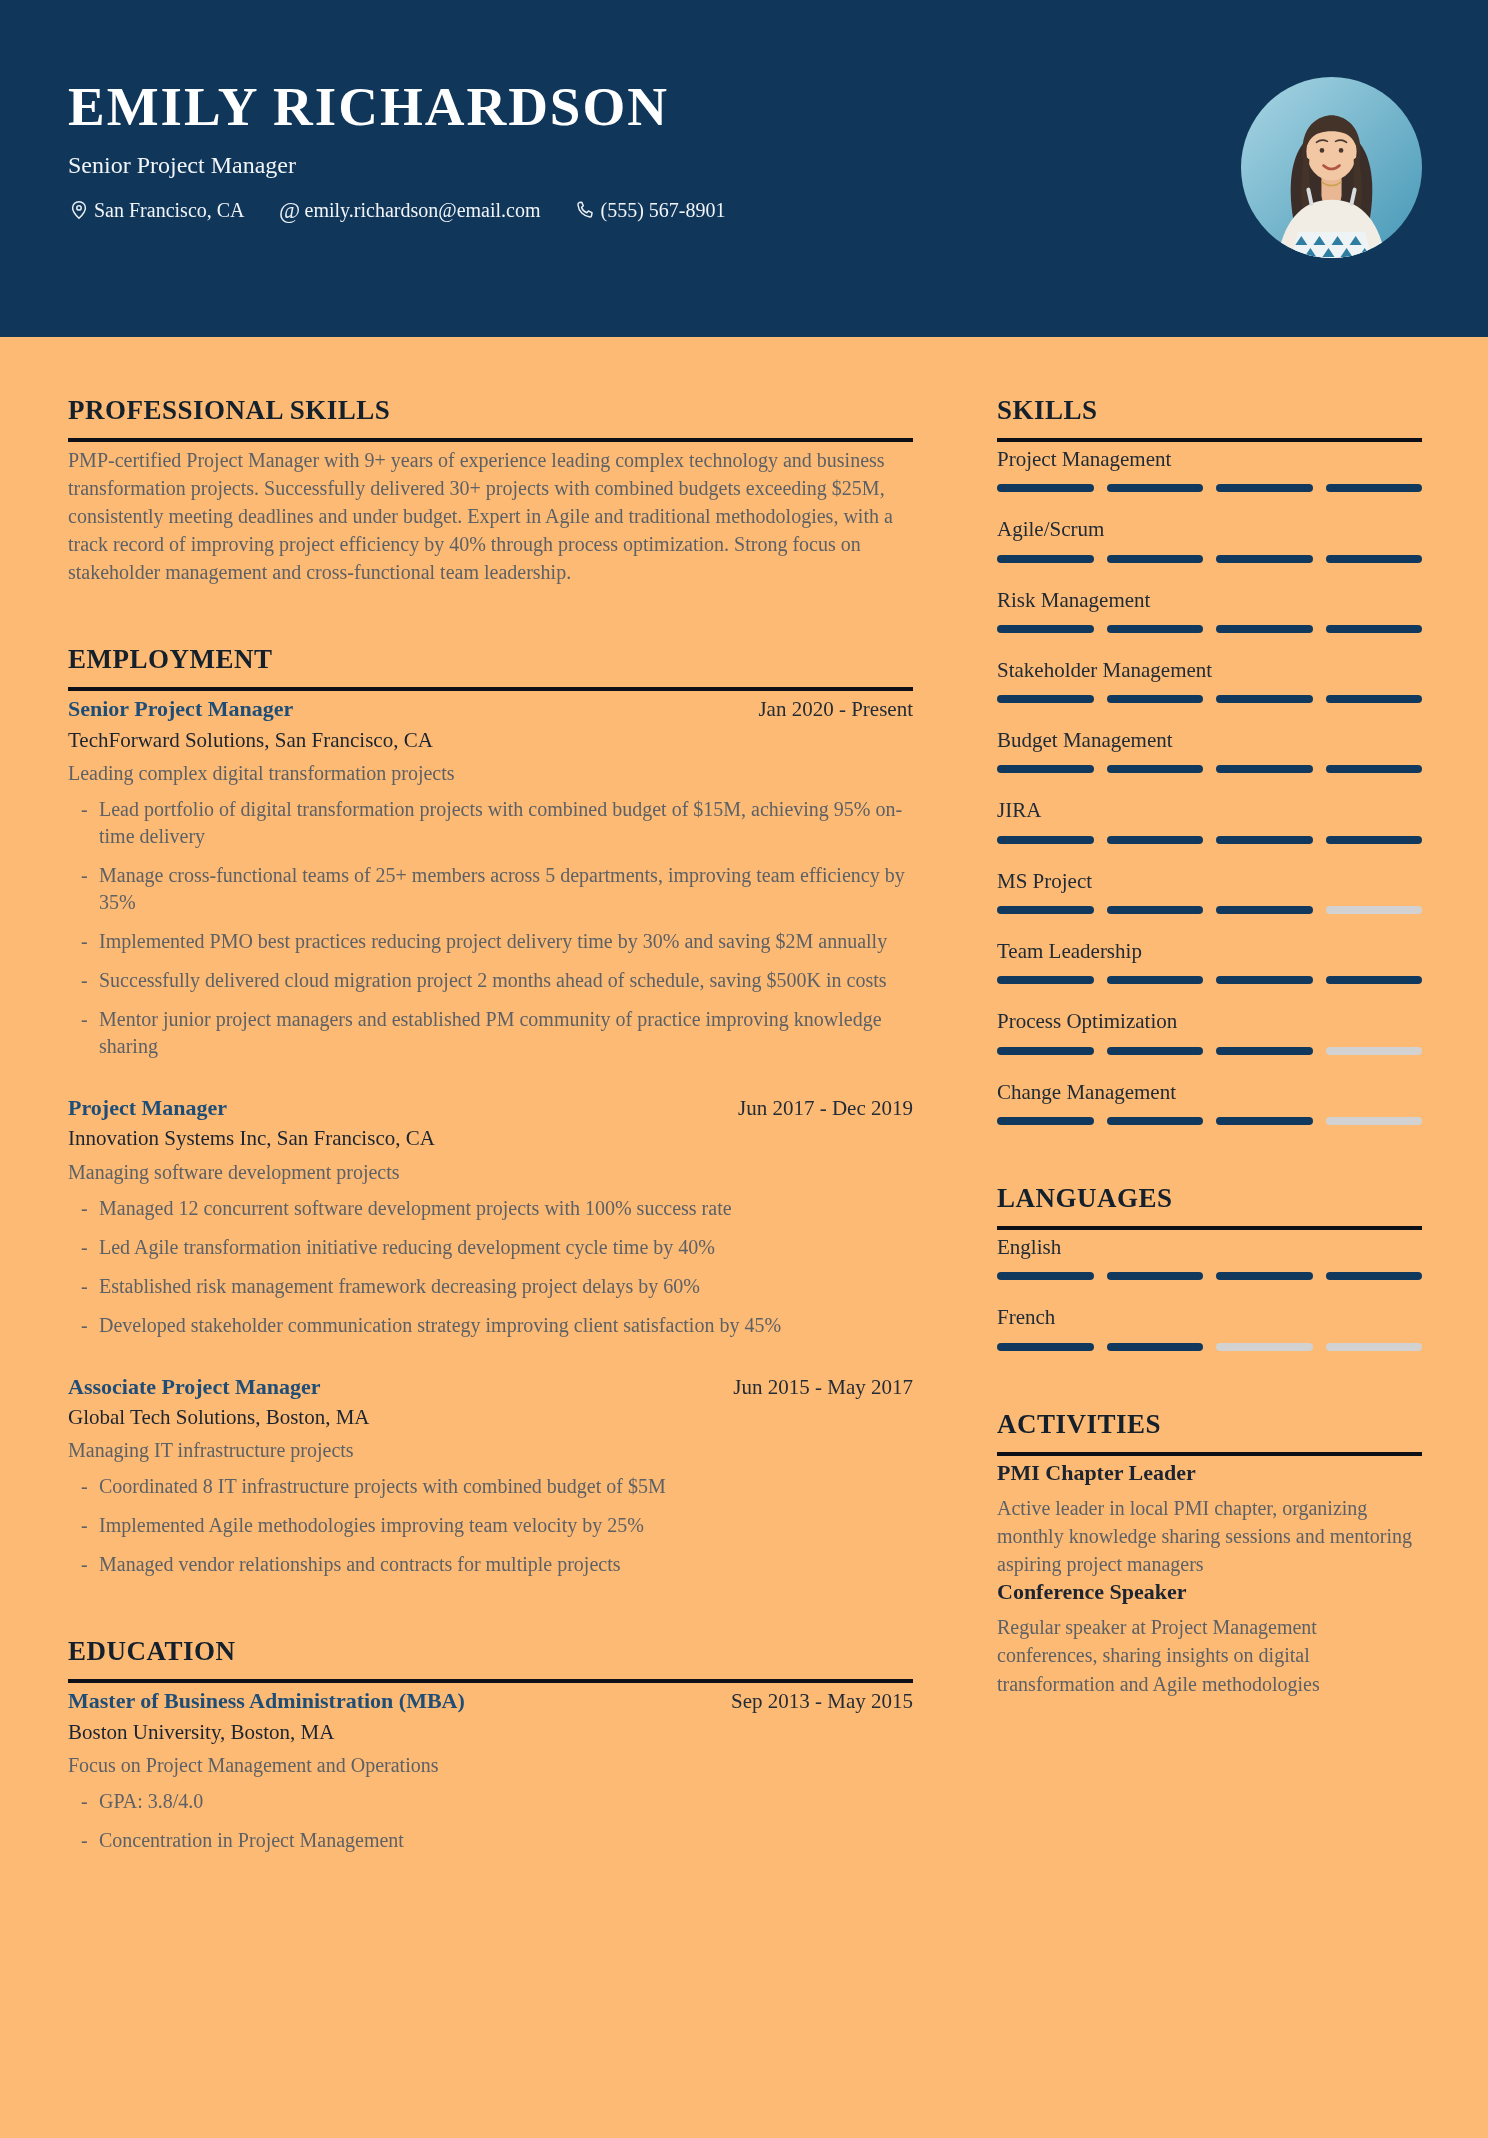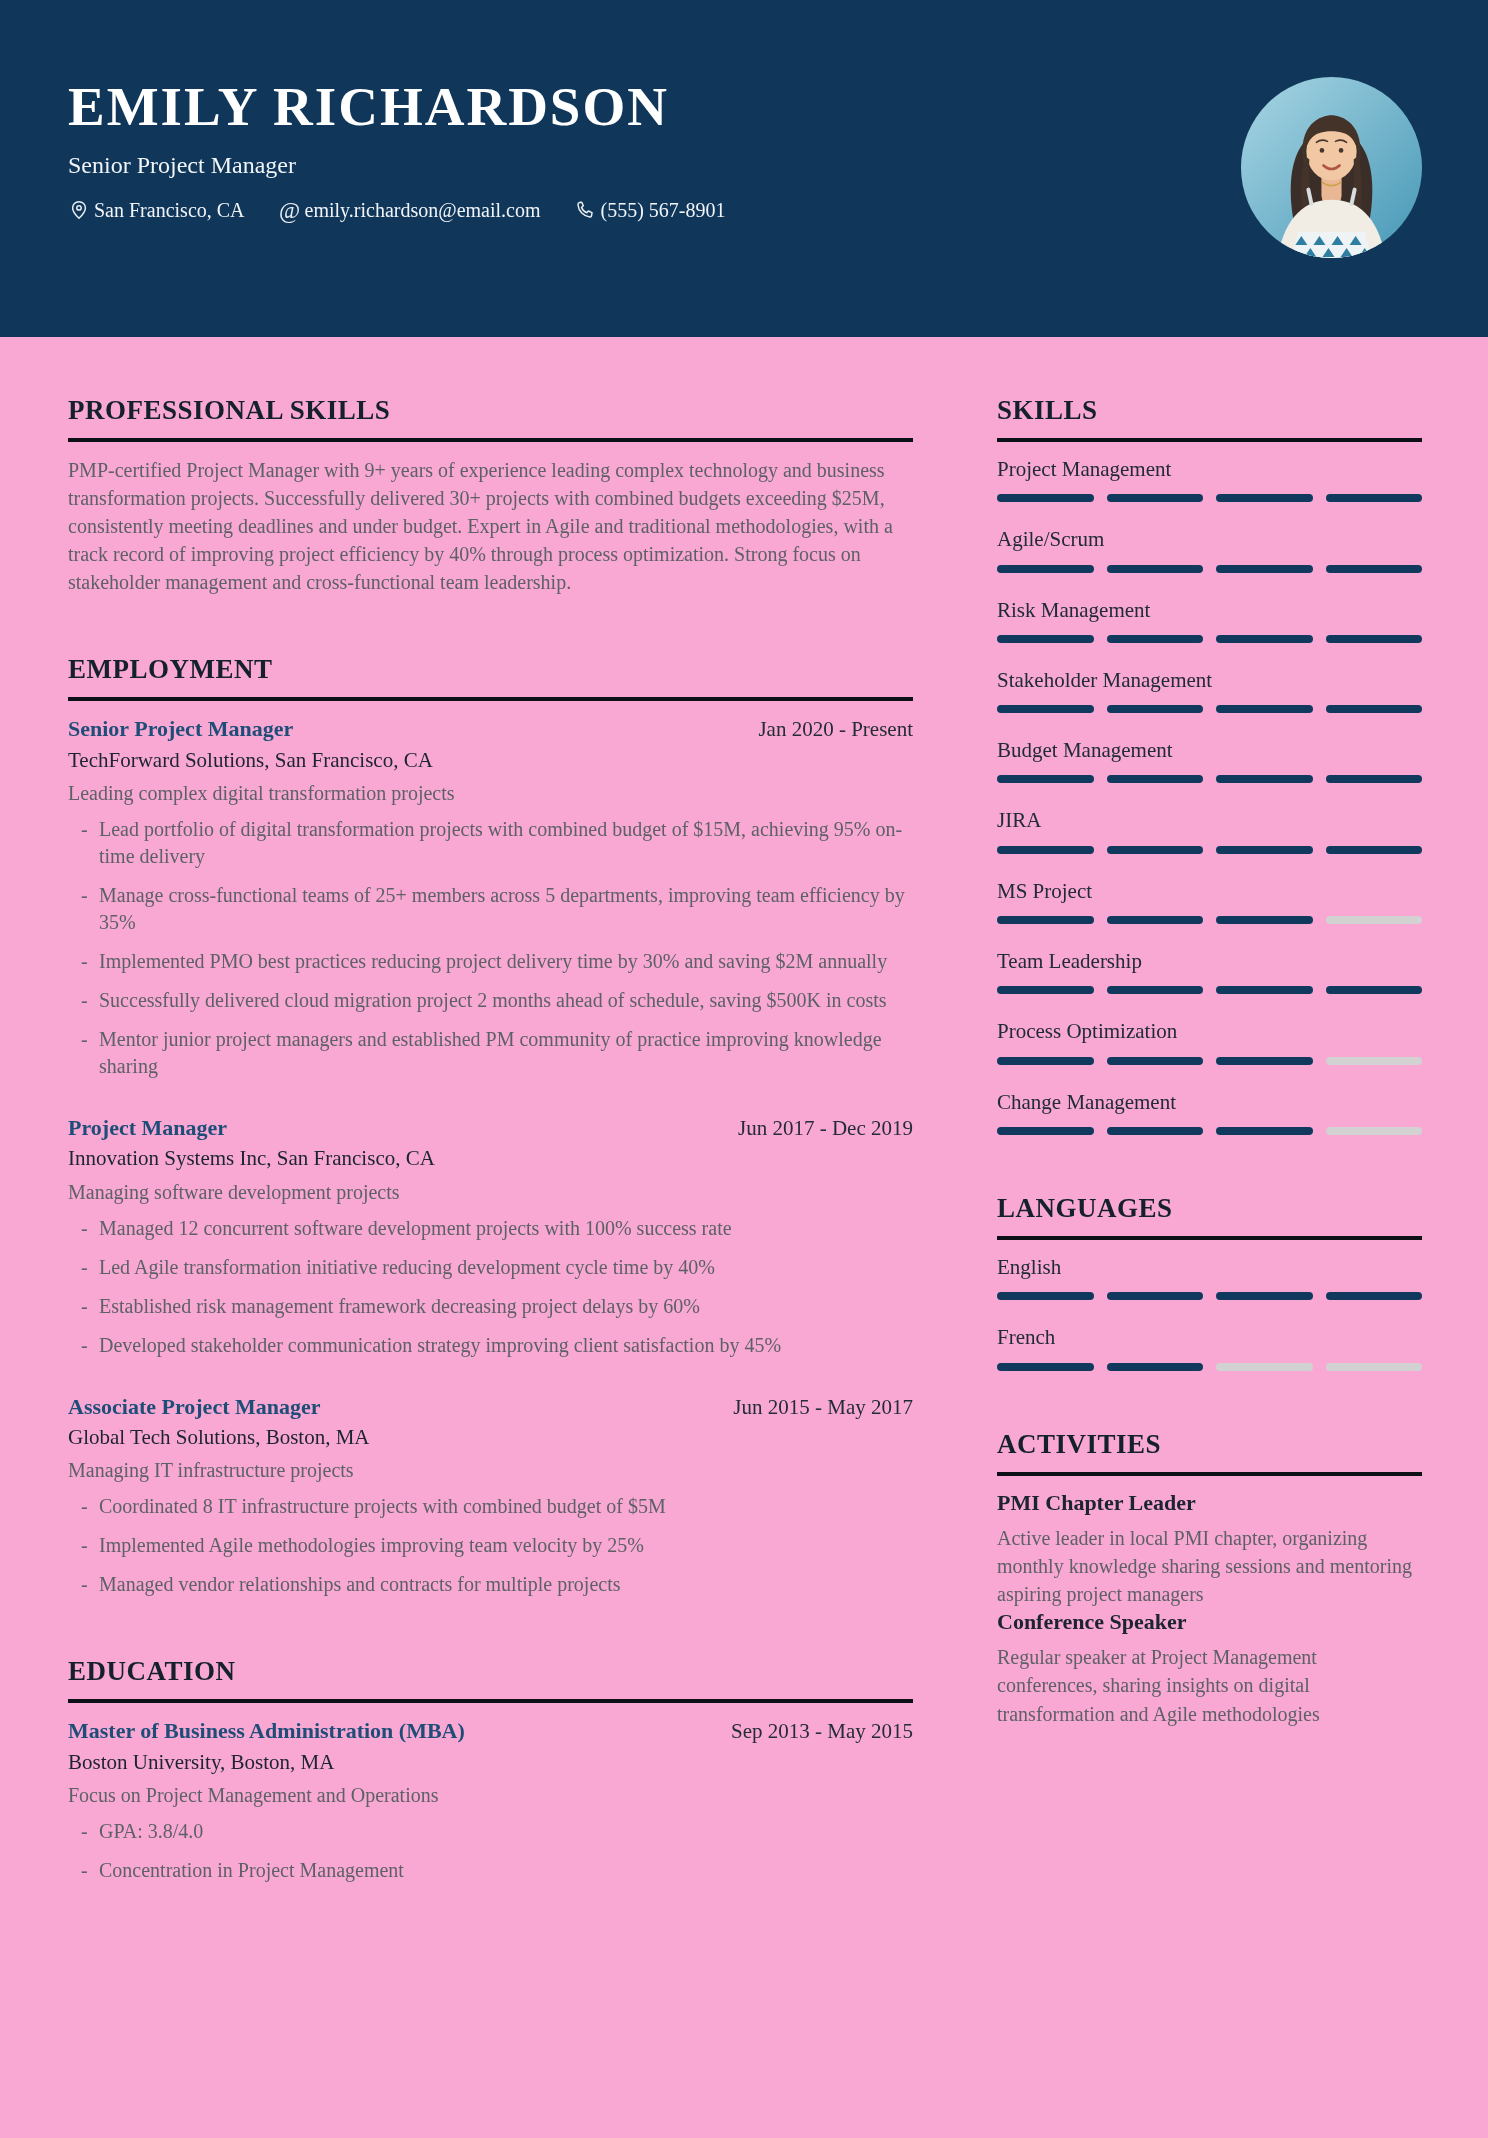--- a/index.html
+++ b/index.html
@@ -9,21 +9,21 @@
     --rule:#0d1117;
     --text-muted:#5d6166;
     --text-dark:#1d2530;
     --bar-filled:#11395e;
     --bar-empty:#d2d2d2;
   }
   *{box-sizing:border-box;}
   html,body{margin:0;padding:0;background:#ffffff;}
   .page{
     width:1488px;height:2138px;position:relative;overflow:hidden;
-    background:#f9a8d4;
+    background:#fdba74;
     font-family:"Liberation Serif","DejaVu Serif",serif;
     color:var(--text-dark);
   }
   
   .header{
     height:337px;background:var(--header-bg);
     padding:78px 66px 0 68px;position:relative;color:#ffffff;
   }
   .name{
     margin:0;font-size:55px;font-weight:700;letter-spacing:2px;
@@ -50,21 +50,21 @@
     display:flex;align-items:flex-start;
     padding:0 66px 0 68px;gap:84px;
   }
   .col-left{width:845px;flex:0 0 845px;}
   .col-right{width:425px;flex:0 0 425px;}
   .section{margin-top:58px;}
   .section-title{
     margin:0;font-size:27px;font-weight:700;letter-spacing:0.5px;
     color:var(--heading);padding-bottom:12px;border-bottom:4px solid var(--rule);
   }
-  .section-body{padding-top:14px;}
+  .section-body{padding-top:4px;}
   .summary-text{
     margin:0;font-size:20px;line-height:1.4;color:var(--text-muted);
   }
   
   .entry{margin-bottom:34px;}
   .entry:last-child{margin-bottom:0;}
   .entry-head{display:flex;justify-content:space-between;align-items:baseline;}
   .entry-title{margin:0;font-size:22px;font-weight:600;color:var(--accent);line-height:1.25;}
   .entry-dates{font-size:21px;color:#242c36;white-space:nowrap;}
   .entry-company{font-size:21px;color:#1b2430;margin-top:4px;line-height:1.3;}

